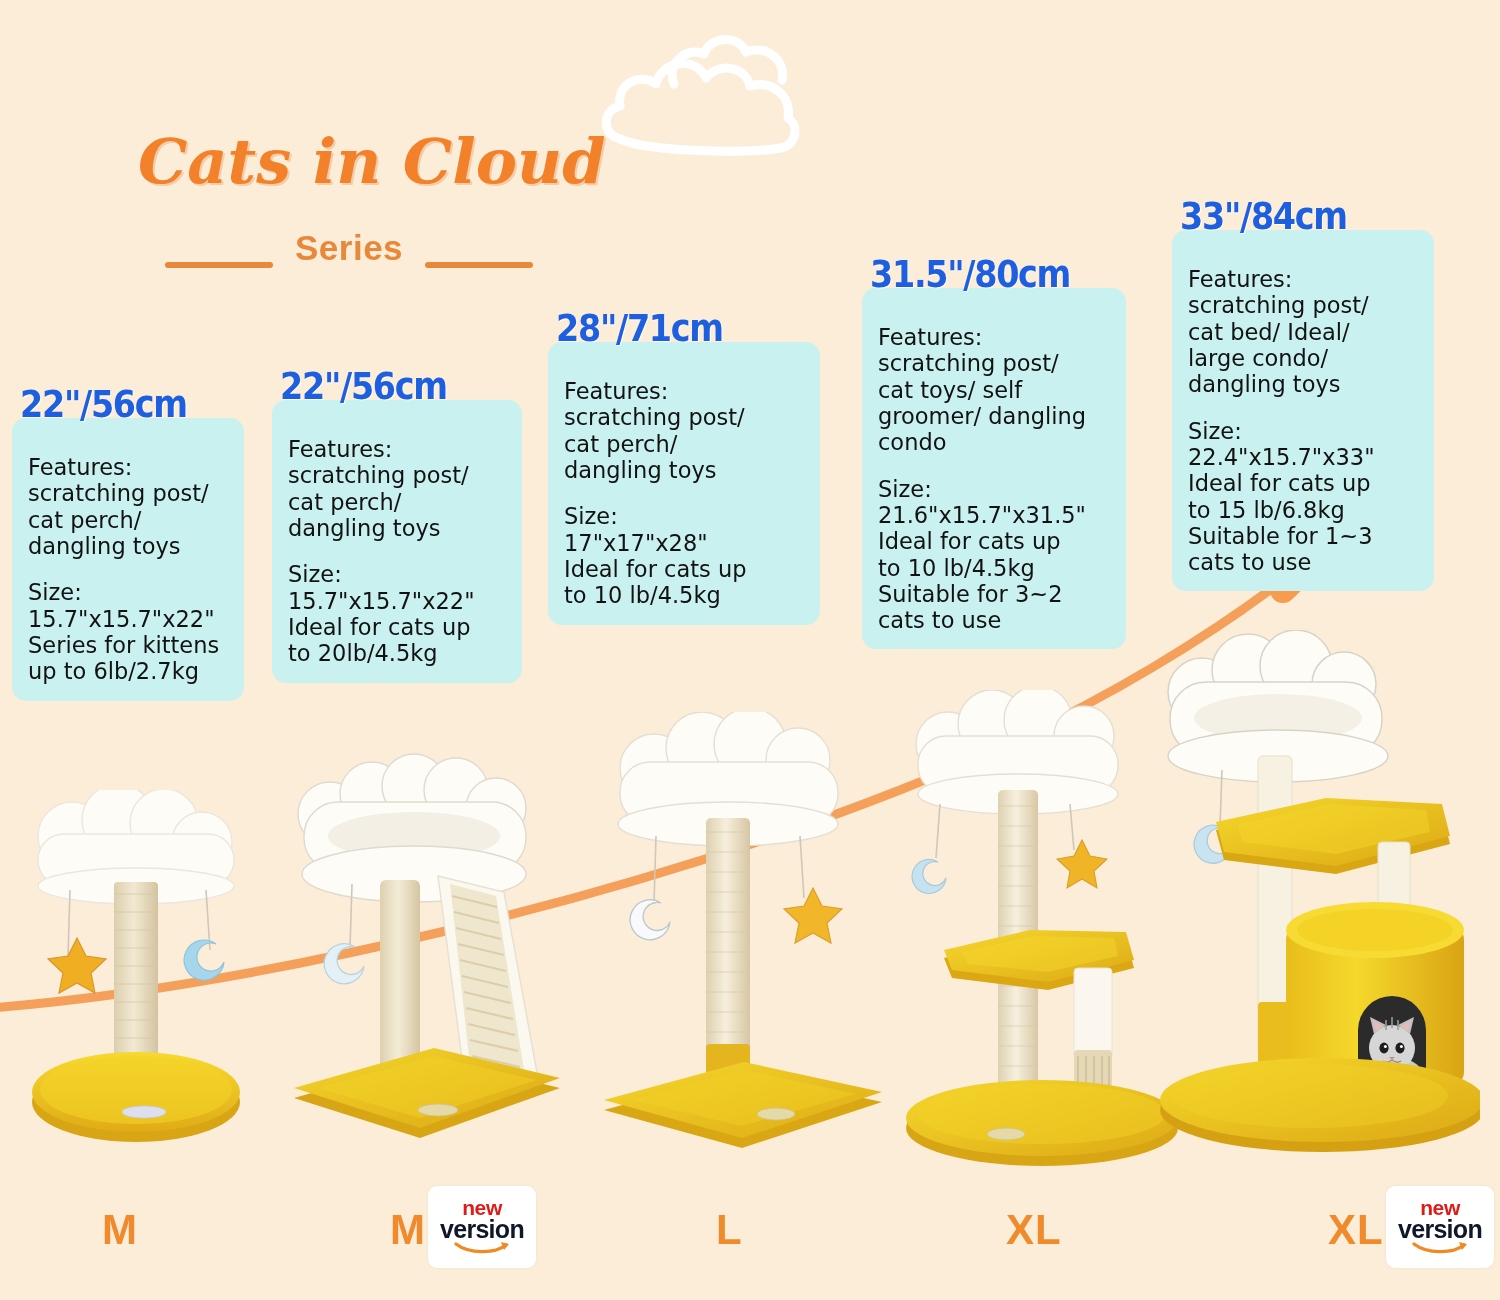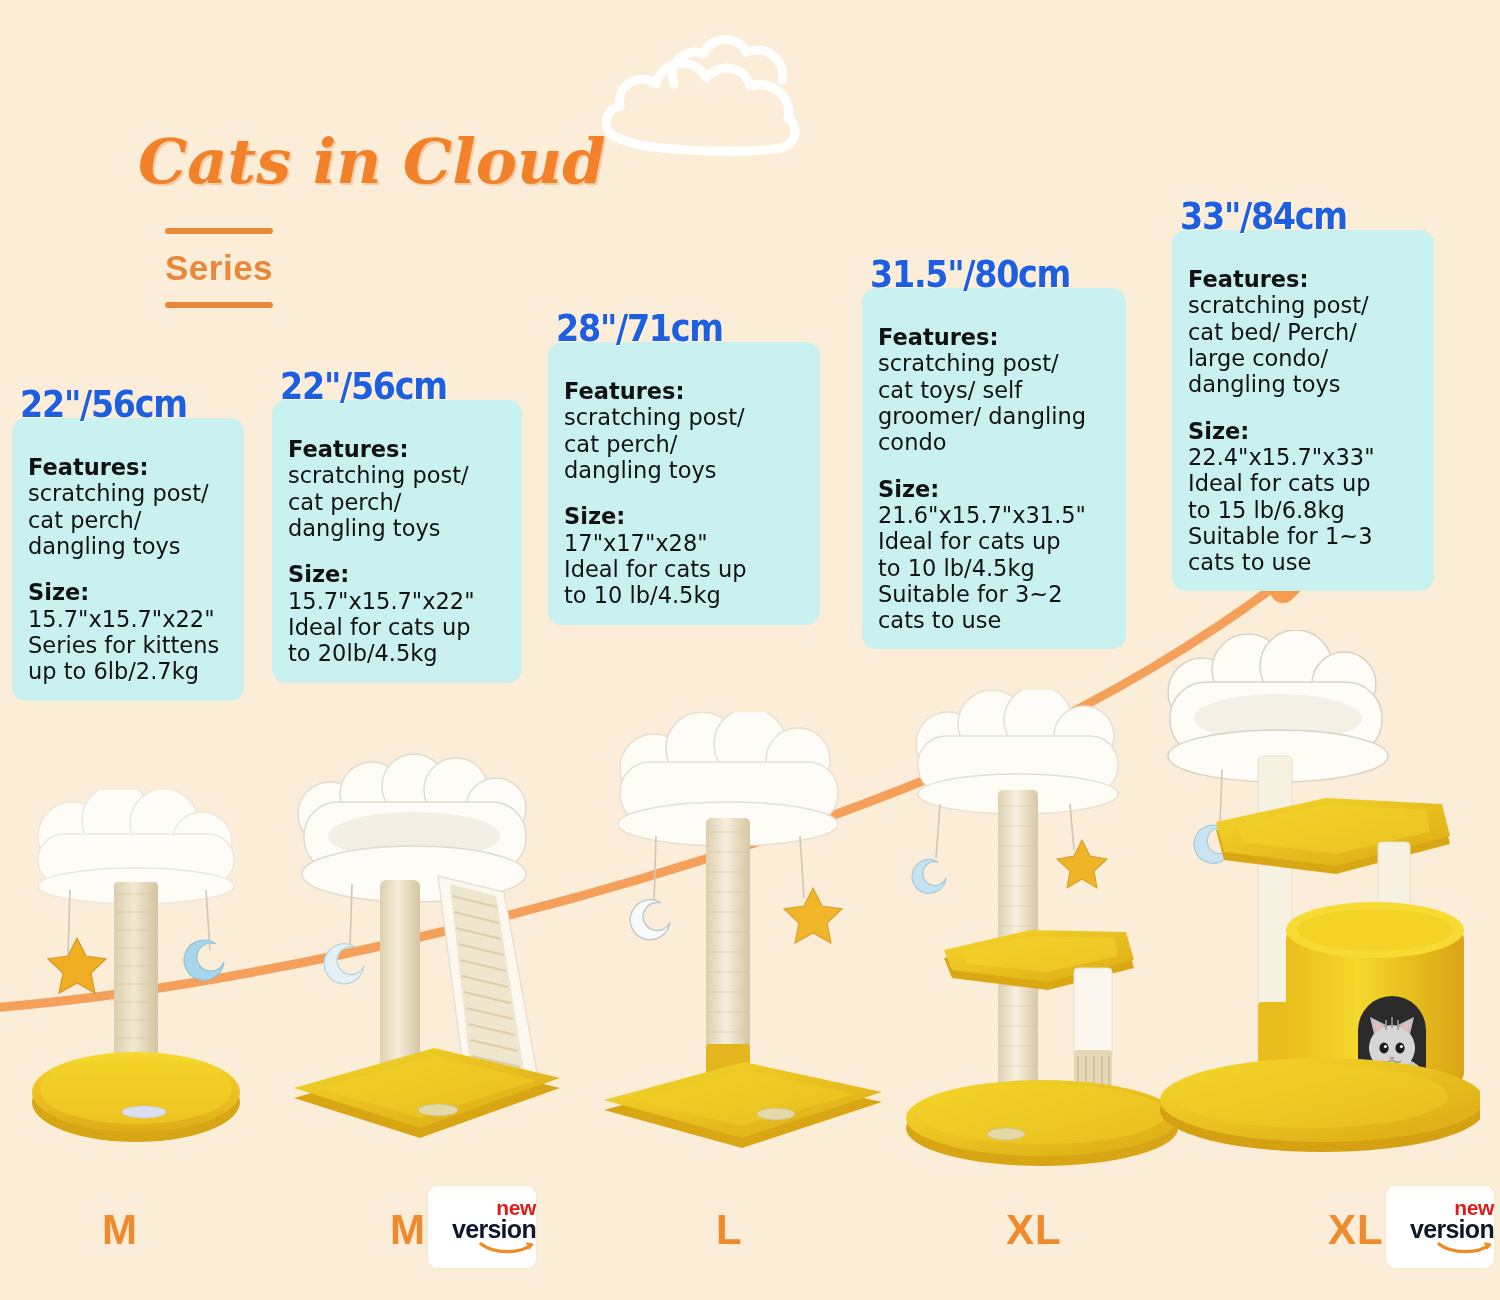--- a/index.html
+++ b/index.html
@@ -22,21 +22,21 @@
     position: absolute; left: 138px; top: 125px;
     font-family: "DejaVu Serif", serif;
     font-style: italic; font-weight: bold;
     font-size: 62px; letter-spacing: 0px;
     color: #f2812a;
     text-shadow: 2px 2px 0 rgba(210,110,30,.25);
     white-space: nowrap;
   }
   .series-row {
     position: absolute; left: 165px; top: 228px;
-    display: flex; align-items: center; gap: 14px; flex-direction: column;
+    display: flex; align-items: flex-end; gap: 22px;
   }
   .series-row .rule { width: 108px; height: 6px; background: #e8883a; border-radius: 3px; }
   .series-word {
     font-family: "Liberation Sans", sans-serif;
     font-size: 35px; font-weight: 600; color: #e8883a;
     letter-spacing: .5px;
   }
 
   
   .swoosh { position: absolute; left: 0; top: 430px; width: 1500px; height: 680px; pointer-events: none; }
@@ -52,42 +52,42 @@
     position: absolute; top: -36px; left: 8px;
     font-family: "DejaVu Sans", sans-serif;
     font-weight: bold; font-size: 38px;
     color: #1d5fdf;
     letter-spacing: -1.5px;
     transform: scaleX(.88); transform-origin: left center;
     text-shadow: 1px 1px 0 rgba(255,255,255,.85);
     white-space: nowrap;
   }
   .card .blk { font-size: 22.5px; line-height: 1.17; color: #121212; }
-  .card .lbl { font-weight: bold; }
+  .card .lbl { font-weight: normal; }
   .card .gap { height: 20px; }
   .card b { font-weight: normal; }
 
   
   .product { position: absolute; }
 
   .size-label {
     position: absolute;
     font-family: "Liberation Sans", sans-serif;
     font-weight: bold; font-size: 42px;
     color: #ef8b2c;
     letter-spacing: 1px;
   }
 
   
   .nv-badge {
     position: absolute;
     width: 108px; height: 82px;
     background: #fff; border-radius: 9px;
     display: flex; flex-direction: column;
-    align-items: flex-end; justify-content: center;
+    align-items: center; justify-content: center;
     box-shadow: 0 0 3px rgba(0,0,0,.06);
   }
   .nv-new {
     font-family: "Liberation Sans", sans-serif;
     font-weight: bold; font-size: 21px; color: #e01a15;
     line-height: .95; letter-spacing: -.4px;
   }
   .nv-version {
     font-family: "Liberation Sans", sans-serif;
     font-weight: bold; font-size: 25px; color: #0f172a;
@@ -191,21 +191,21 @@
       <div style="white-space:pre-line">Suitable for 3~2
 cats to use</div>
     </div>
   </div>
 
   <div class="card" style="left:1172px; top:230px; width:262px;">
     <div class="heading">33"/84cm</div>
     <div class="blk">
       <span class="lbl">Features:</span><br>
       <span>scratching post/</span><br>
-      <span>cat bed/ Perch/</span><br>
+      <span>cat bed/ Ideal/</span><br>
       <span>large condo/</span><br>
       <span>dangling toys</span>
     </div>
     <div class="gap"></div>
     <div class="blk">
       <span class="lbl">Size:</span><br>
       <span>22.4"x15.7"x33"</span><br>
       <span>Ideal for cats up</span><br>
       <span>to </span><b>15 lb/6.8kg</b>
       <div style="white-space:pre-line">Suitable for 1~3

